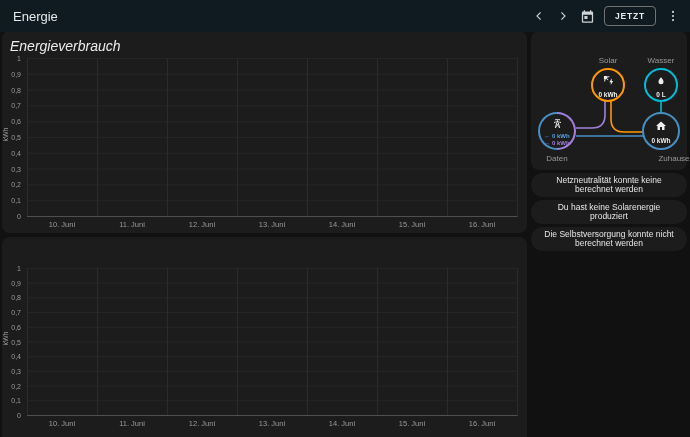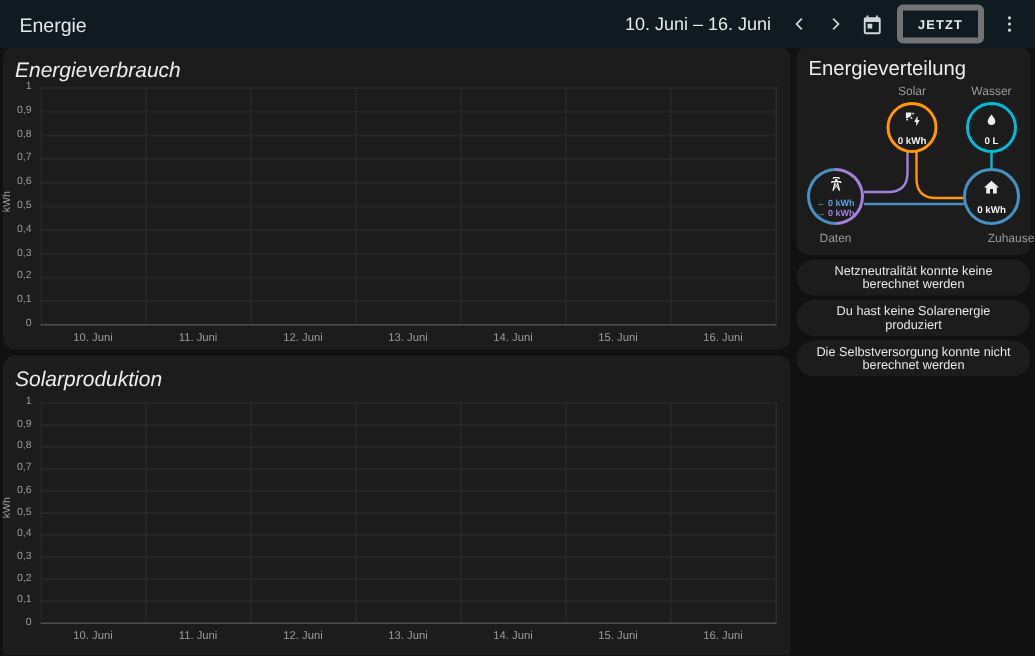--- a/index.html
+++ b/index.html
@@ -17,21 +17,21 @@
   .appbar-title{font-size:13px;margin-left:13px;color:#e6e9ea;}
   .appbar-right{margin-left:auto;display:flex;align-items:center;gap:2px;padding-right:6px;}
   .date-range{font-size:12px;color:#e6e9ea;margin-right:6px;white-space:nowrap;}
   .icon-btn{
     width:22px;height:22px;display:flex;align-items:center;justify-content:center;
     background:transparent;border:none;cursor:pointer;padding:0;color:#cfd4d6;
   }
   .icon-btn svg{display:block;}
   .now-btn{
     margin:0 4px;background:transparent;color:#e6e9ea;
-    border:4px solid #737373;border-radius:4px;
+    border:1px solid #737373;border-radius:4px;
     font-family:"Liberation Sans",sans-serif;font-size:8.5px;font-weight:bold;
     letter-spacing:.8px;padding:4px 10px;cursor:pointer;text-align:center;
   }
   
   .card{position:absolute;background:#1c1c1c;border-radius:8px;}
   #card-consumption{left:2px;top:31px;width:525px;height:202px;}
   #card-solar{left:2px;top:237px;width:525px;height:200px;border-bottom-left-radius:0;border-bottom-right-radius:0;}
   #card-distribution{left:531px;top:31px;width:156px;height:139px;}
   .chart-title{position:absolute;left:8px;top:7px;font-size:14px;color:#ececec;font-style:italic;}
   
@@ -104,21 +104,20 @@
   #msg-0{top:173px;}
   #msg-1{top:200px;}
   #msg-2{top:227px;}
 </style>
 </head>
 <body>
 
 <header class="appbar">
   <div class="appbar-title">Energie</div>
   <div class="appbar-right">
-    <div class="date-range">10. Juni – 16. Juni</div>
     <button class="icon-btn">
       <span>
         <svg width="14" height="14" viewBox="0 0 24 24">
             <path d="M15.4 6.6 14 5.2 7.2 12l6.8 6.8 1.4-1.4L10 12z" fill="#cfd4d6"></path>
           </svg>
       </span>
     </button>
     <button class="icon-btn">
       <span>
         <svg width="14" height="14" viewBox="0 0 24 24">
@@ -168,21 +167,20 @@
     <span>11. Juni</span>
     <span>12. Juni</span>
     <span>13. Juni</span>
     <span>14. Juni</span>
     <span>15. Juni</span>
     <span>16. Juni</span>
   </div>
 </section>
 
 <section class="card" id="card-solar">
-  <div class="chart-title">Solarproduktion</div>
   <div class="ylabels">
     <span style="top:0%">1</span>
     <span style="top:10%">0,9</span>
     <span style="top:20%">0,8</span>
     <span style="top:30%">0,7</span>
     <span style="top:40%">0,6</span>
     <span style="top:50%">0,5</span>
     <span style="top:60%">0,4</span>
     <span style="top:70%">0,3</span>
     <span style="top:80%">0,2</span>
@@ -196,21 +194,20 @@
     <span>11. Juni</span>
     <span>12. Juni</span>
     <span>13. Juni</span>
     <span>14. Juni</span>
     <span>15. Juni</span>
     <span>16. Juni</span>
   </div>
 </section>
 
 <section class="card" id="card-distribution">
-  <div class="dist-title">Energieverteilung</div>
 
   <svg class="flow-svg" width="156" height="139" viewBox="0 0 156 139">
     <path d="M74,70 L74,84 Q74,97 61,97 L45,97" stroke="#a280db" stroke-width="1.6" fill="none"></path>
     <path d="M80,70 L80,88 Q80,101 93,101 L112,101" stroke="#ff9800" stroke-width="1.6" fill="none"></path>
     <line x1="45" y1="105" x2="112" y2="105" stroke="#488fc2" stroke-width="1.6"></line>
     <line x1="130" y1="71" x2="130" y2="82" stroke="#00bcd4" stroke-width="1.6"></line>
   </svg>
 
   <div class="node-label" id="label-solar">Solar</div>
   <div class="node-label" id="label-water">Wasser</div>

